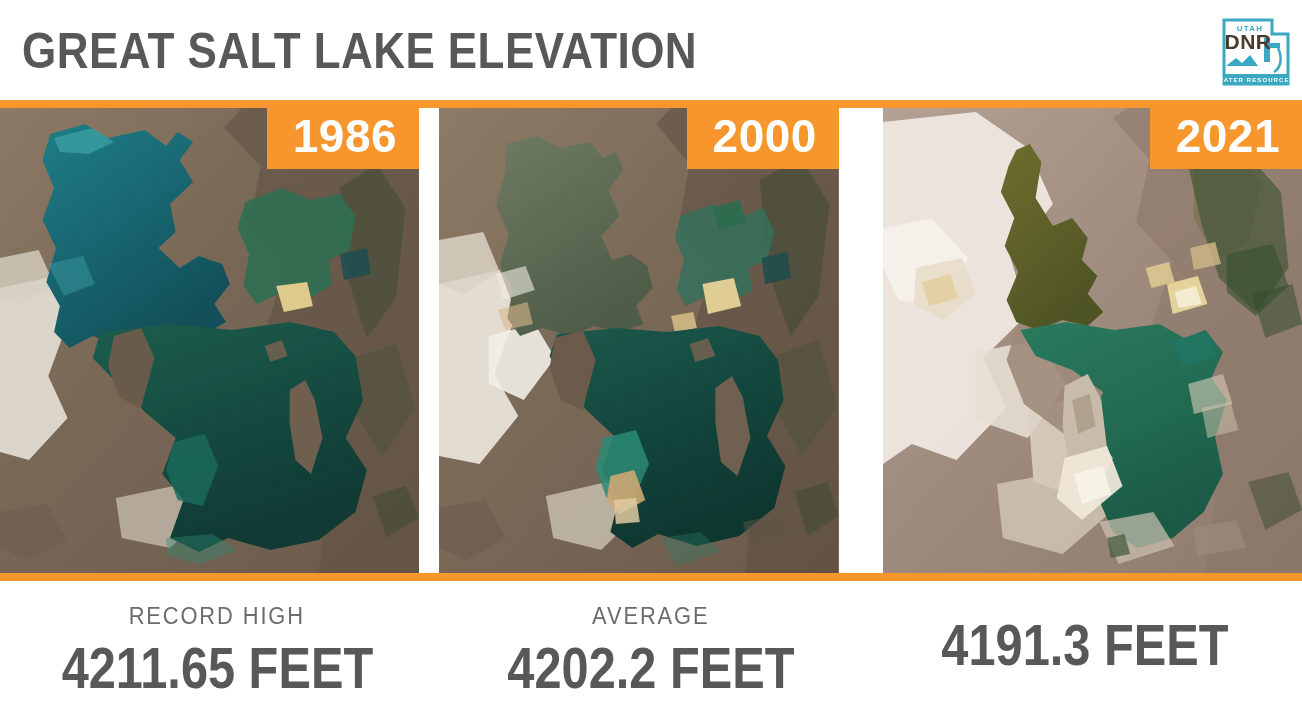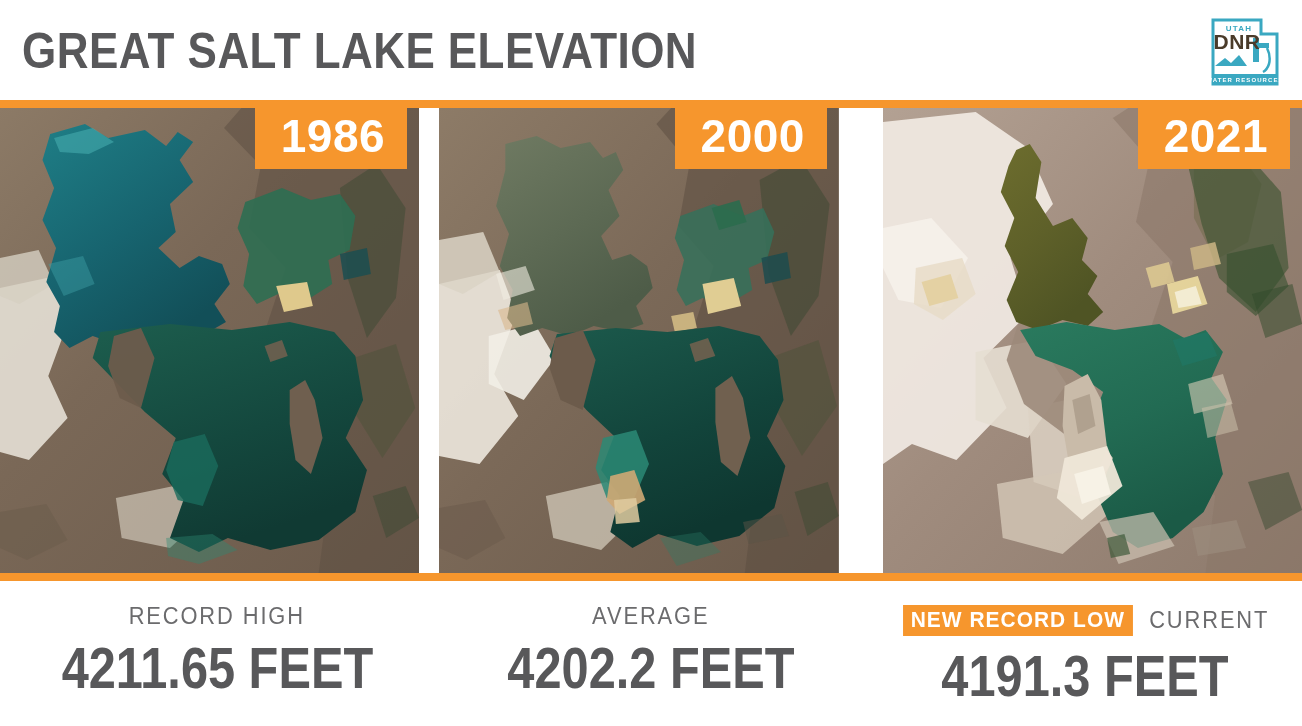--- a/index.html
+++ b/index.html
@@ -12,37 +12,37 @@
   .header { position:absolute; left:0; top:0; width:1302px; height:100px; background:#ffffff; }
   .title {
     position:absolute; left:22px; top:26px;
     font-size:50px; font-weight:bold; color:#58585a;
     letter-spacing:0.5px; line-height:1;
     transform:scaleX(0.88); transform-origin:left center;
     white-space:nowrap;
   }
 
   
-  .logo { position:absolute; right:11px; top:14px; width:92px; height:82px; }
+  .logo { position:absolute; right:0; top:14px; width:92px; height:82px; }
   .logo svg { display:block; }
 
   
   .strip { position:absolute; left:0; top:100px; width:1302px; height:481px; }
   .strip-top-rule { position:absolute; left:0; top:0; width:1302px; height:8px; background:#f6962d; }
   .strip-bottom-rule { position:absolute; left:0; bottom:0; width:1302px; height:8px; background:#f6962d; }
 
   .panels { position:absolute; left:0; top:8px; width:1302px; height:465px; display:flex; }
   .panel { position:relative; height:465px; overflow:hidden; }
   .panel.p1 { width:434px; }
   .panel.p2 { width:434px;padding-left:20px; }
   .panel.p3 { width:434px;margin-left:44px; }
   .panel svg { display:block; width:100%; height:100%; }
 
   .year-badge {
-    position:absolute; right:12px; top:0;
+    position:absolute; right:0; top:0;
     background:#f6962d; color:#ffffff;
     font-size:46px; font-weight:bold;
     padding:5px 22px 9px 26px;
     line-height:1.02; letter-spacing:0.5px;
   }
 
   
   .footer { position:absolute; left:0; top:581px; width:1302px; height:145px; background:#fff; display:flex; }
   .stat { width:434px; display:flex; flex-direction:column; align-items:center; padding-top:24px; }
   .stat-label {
@@ -319,22 +319,18 @@
     </div>
 
     <div class="stat">
       <div class="stat-label-row">
         <span class="stat-label">AVERAGE</span>
       </div>
       <div class="stat-value">4202.2 FEET</div>
     </div>
 
     <div class="stat">
-      <div class="stat-label-row">
-        <span class="badge-low">NEW RECORD LOW</span>
-        <span class="stat-label">CURRENT</span>
-      </div>
       <div class="stat-value">4191.3 FEET</div>
     </div>
 
   </div>
 
 </div>
 
 </body></html>

